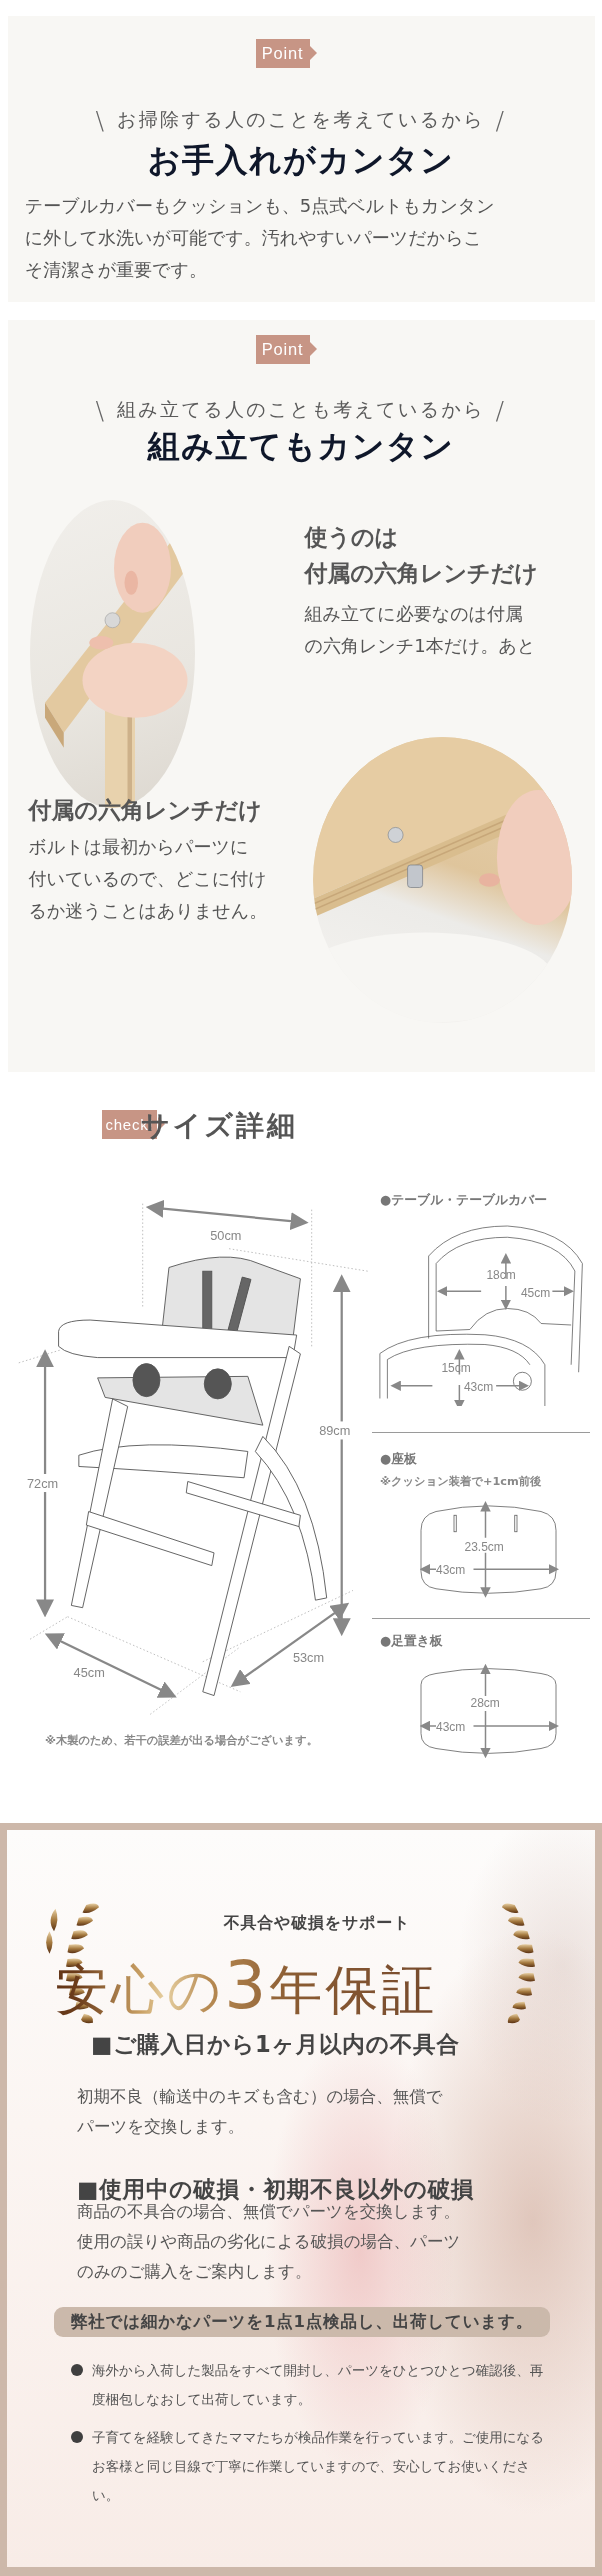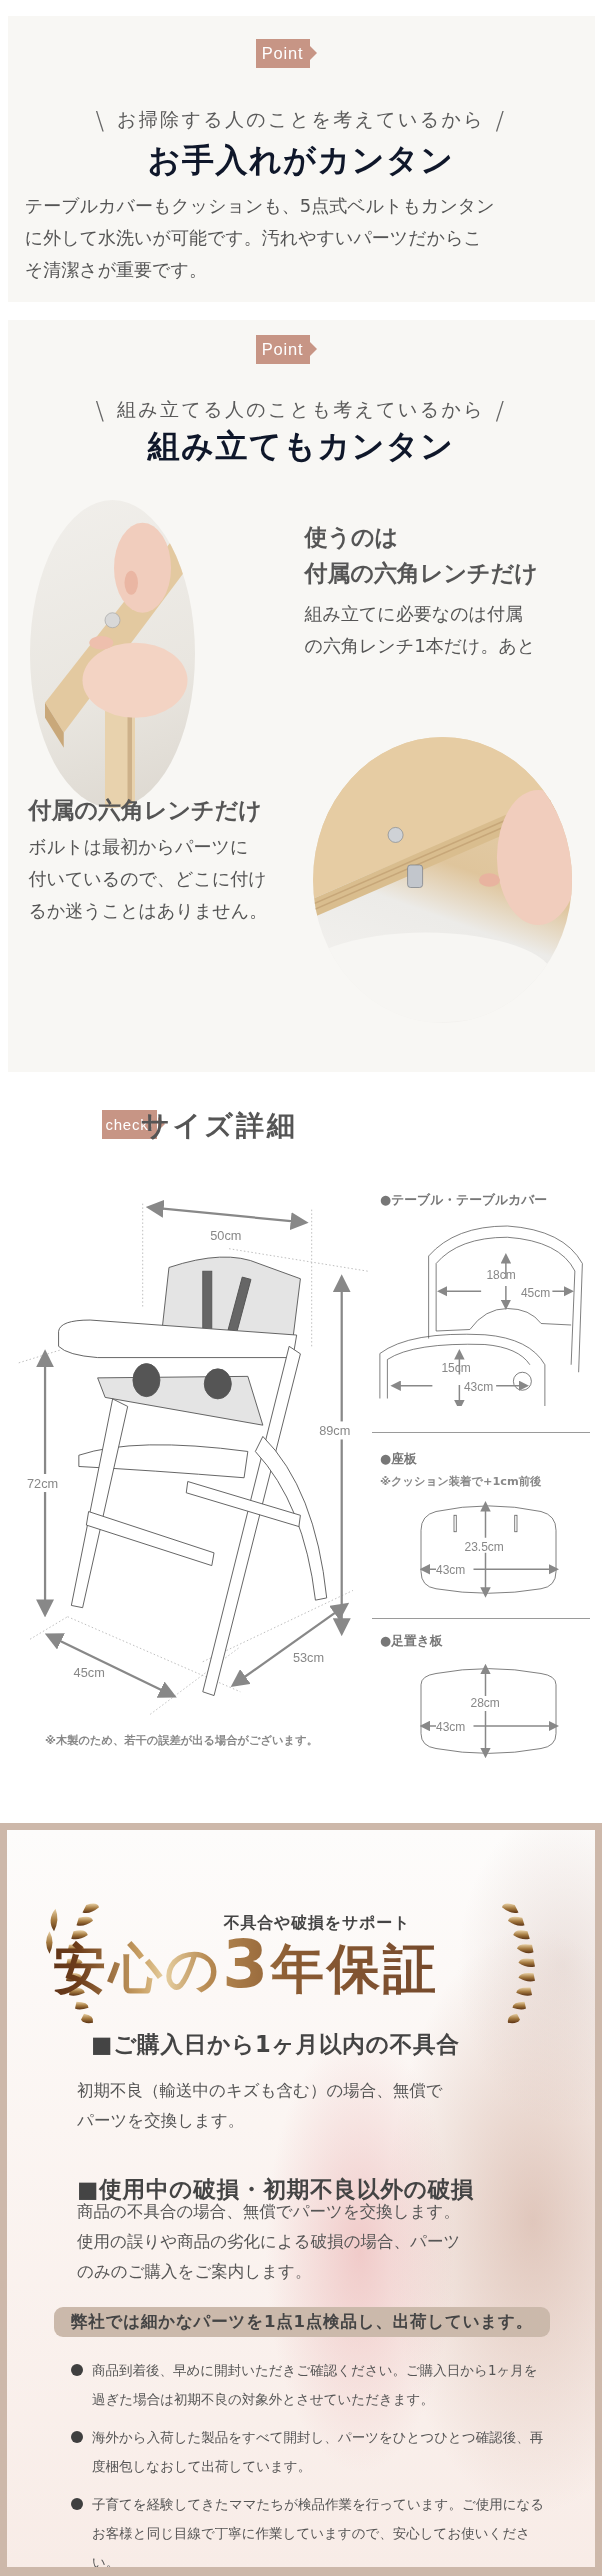--- a/index.html
+++ b/index.html
@@ -27,21 +27,21 @@
   .divider { position: absolute; left: 372px; width: 218px; height: 0.8px; background: #9a9a9a; }
 
   
   .warranty { position: absolute; left: 0; top: 1823px; width: 602px; height: 753px; border: 7.5px solid #cdb8aa; border-bottom-width: 9px; overflow: hidden;
     background:
       radial-gradient(ellipse 135px 316px at 353px 421px, rgba(232,170,170,0.55), rgba(232,170,170,0) 70%),
       radial-gradient(ellipse 195px 391px at 526px 391px, rgba(210,175,160,0.65), rgba(210,175,160,0) 75%),
       radial-gradient(ellipse 150px 226px at 556px 135px, rgba(225,210,205,0.6), rgba(225,210,205,0) 70%),
       linear-gradient(180deg, #fdfcfb 0%, #fbf5f2 40%, #f8ece7 100%); }
   .w-sub { position: absolute; left: 0; width: 587px; text-align: center; font-size: 16px; font-weight: bold; color: #444; top: 83px; letter-spacing: 0.8px; padding-left: 33px; }
-  .w-title { position: absolute; left: 0; width: 478px; text-align: center; top: 96px; font-size: 53px; font-weight: bold; letter-spacing: 3px;
+  .w-title { position: absolute; left: 0; width: 478px; text-align: center; top: 117px; font-size: 53px; font-weight: normal; letter-spacing: 3px;
     background: linear-gradient(90deg, #4a2512 0%, #6d3d1b 15%, #c9a064 28%, #e6cfa0 33%, #b78a52 42%, #8a5b32 60%, #7d5030 80%, #6c4123 100%);
     -webkit-background-clip: text; background-clip: text; color: transparent; }
   .w-title .big { font-size: 66px; }
   .w-h { position: absolute; font-size: 22.6px; font-weight: bold; color: #444; letter-spacing: 0.8px; }
   .w-p { position: absolute; font-size: 16.5px; line-height: 30px; color: #555; }
   .band { position: absolute; left: 28px; top: 496px; width: 323px; height: 29px; background: #cbb9ab; border-radius: 9px; font-size: 16.5px; font-weight: bold; color: #444; display: flex; align-items: center; justify-content: center; letter-spacing: 0.8px; }
   .bullet-list { position: absolute; left: 41px; top: 549px; width: 308px; list-style: none; }
   .bullet-list li { position: relative; padding-left: 21px; font-size: 13.5px; line-height: 29px; color: #555; margin-bottom: 9px; }
   .bullet-list li::before { content: ""; position: absolute; left: 0; top: 8.3px; width: 12px; height: 12px; border-radius: 50%; background: #3f3f3f; }
 </style>
@@ -283,33 +283,32 @@
       <path d="M52,150 Q66,152 64,162 Q52,164 48,158 Z"></path>
     </g>
   </svg>
 
   <div class="w-sub">不具合や破損をサポート</div>
   <div class="w-title">
     <span>安心の</span><span class="big">3</span><span>年保証</span>
   </div>
 
   <div class="w-h" style="left:84px;top:199px;">■ご購入日から1ヶ月以内の不具合</div>
-  <div class="w-p" style="left:70px;top:246px;width:466px;">
+  <div class="w-p" style="left:70px;top:252px;width:466px;">
     <div>初期不良（輸送中のキズも含む）の場合、無償で</div>
     <div>パーツを交換します。</div>
   </div>
 
   <div class="w-h" style="left:70px;top:344px;">■使用中の破損・初期不良以外の破損</div>
   <div class="w-p" style="left:70px;top:367px;width:481px;">
     <div>商品の不具合の場合、無償でパーツを交換します。</div>
     <div>使用の誤りや商品の劣化による破損の場合、パーツ</div>
     <div>のみのご購入をご案内します。</div>
   </div>
 
   <div class="band" style="left:47px;top:477px;width:496px;height:30px;">弊社では細かなパーツを1点1点検品し、出荷しています。</div>
 
   <ul class="bullet-list" style="left:64px;top:526px;width:474px;">
-    <li>商品到着後、早めに開封いただきご確認ください。ご購入日から1ヶ月を過ぎた場合は初期不良の対象外とさせていただきます。</li>
     <li>海外から入荷した製品をすべて開封し、パーツをひとつひとつ確認後、再度梱包しなおして出荷しています。</li>
     <li>子育てを経験してきたママたちが検品作業を行っています。ご使用になるお客様と同じ目線で丁寧に作業していますので、安心してお使いください。</li>
   </ul>
 </section>
 
 
 </body></html>

